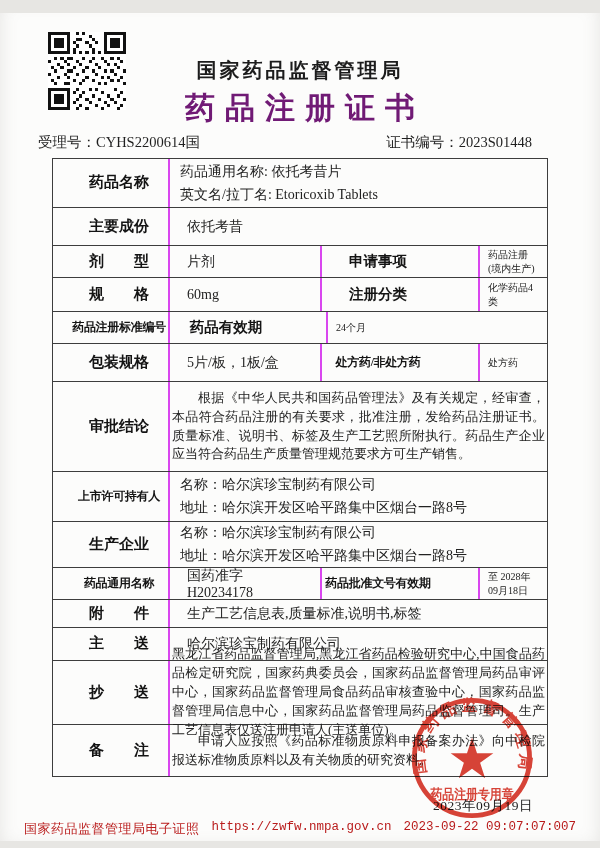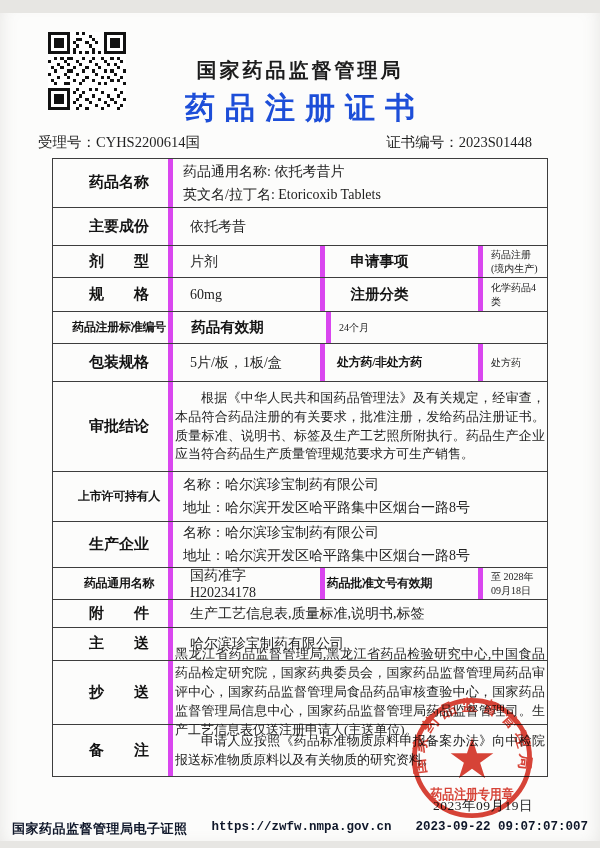--- a/index.html
+++ b/index.html
@@ -17,36 +17,36 @@
   
   .qr { position:absolute; left:47px; top:32px; width:80px; height:78px; }
   .org-title {
     position:absolute; left:0; top:57px; width:100%;
     text-align:center; font-family:"Liberation Sans", sans-serif;
     font-weight:bold; font-size:20px; letter-spacing:3px; color:#1c1c1c;
   }
   .doc-title {
     position:absolute; left:0; top:88px; width:100%;
     text-align:center; font-size:30px; font-weight:600;
-    letter-spacing:10px; color:#1d4ed8; text-indent:10px;
+    letter-spacing:10px; color:#701a75; text-indent:10px;
   }
   .meta-row {
     position:absolute; left:38px; top:133px; width:494px;
     display:flex; justify-content:space-between;
     font-size:14.5px; color:#1f1f1f;
   }
 
   
   .cert-table {
     position:absolute; left:52px; top:158px; width:496px;
     border:1.2px solid #3d3d3d; background:transparent; color:#222;
   }
   .row { display:flex; border-top:1px solid #3d3d3d; align-items:stretch; }
   .row:first-child { border-top:none; }
-  .cell { border-left:5px solid #d946ef; min-width:0; }
+  .cell { border-left:2px solid #d946ef; min-width:0; }
   .cell:first-child { border-left:none; }
   .lbl {
     flex:0 0 98px; display:flex; align-items:center; justify-content:center;
     font-weight:bold; font-size:15px; color:#141414; text-align:center;
     padding:0 2px; line-height:1.15;margin-left:17px;
   }
   .lbl.sm { font-size:12px; letter-spacing:-0.3px; }
   .val { flex:1; display:flex; align-items:center; padding:2px 17px; font-size:14px; }
   .v1 { flex:0 0 152px; }
   .l2 { flex:0 0 114px; display:flex; align-items:center; justify-content:center;
@@ -70,22 +70,22 @@
     color:#1c1c1c; letter-spacing:0.5px; z-index:1;
   }
   .seal {
     position:absolute; left:408px; top:694px; width:128px; height:128px;
     z-index:2; opacity:.88; mix-blend-mode:multiply;
   }
 
   
   .footer {
     position:absolute; left:0; top:820px; width:100%;
-    display:flex; justify-content:center; gap:24px;
-    color:#0f172a; font-size:13px; letter-spacing:0.5px;font-weight:bold;
+    display:flex; justify-content:center; gap:12px;
+    color:#b91c1c; font-size:13px; letter-spacing:0.5px;
   }
   .footer .mono { font-family:"Liberation Mono", monospace; font-size:12.5px; letter-spacing:0; }
 </style>
 </head>
 <body>
 
 <div class="page">
   <div class="edge-strip edge-top"></div>
   <div class="edge-strip edge-bottom"></div>
 

